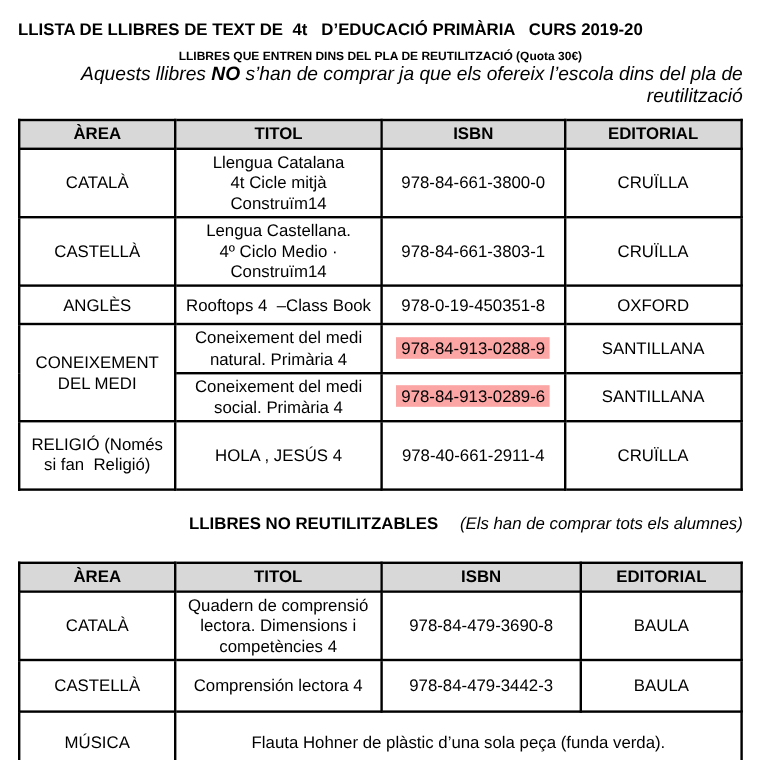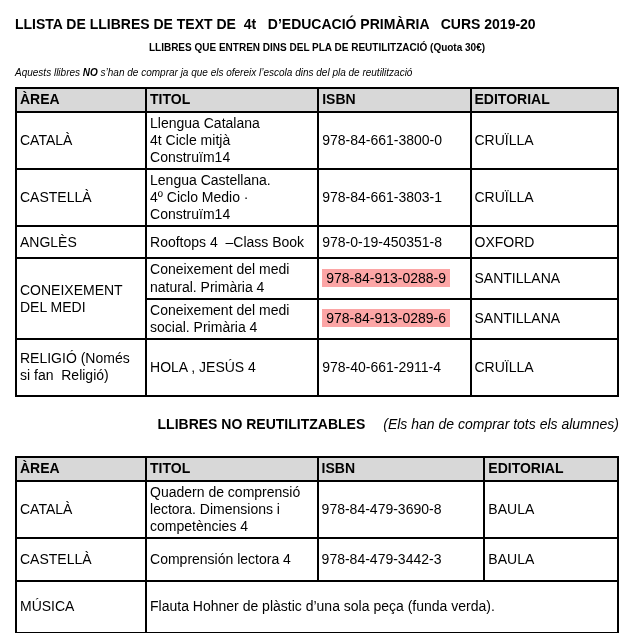--- a/index.html
+++ b/index.html
@@ -25,37 +25,37 @@
     margin-top: 3px;
   }
   .title-line2 {
     text-align: center;
     font-weight: bold;
     font-size: 10px;
     white-space: pre-wrap;
     margin-top: 10px;
   }
   .note-line {
-    text-align: left;
+    text-align: right;
     font-style: italic;
-    font-size: 10px;
+    font-size: 16px;
     white-space: pre-wrap;
-    margin-top: 14px;
+    margin-top: 1px;
     margin-bottom: 9px;
   }
   .note-line b { font-weight: bold; }
   table.doc-table {
     border-collapse: collapse;
     width: 100%;
     table-layout: fixed;
     border: 2px solid #000;
   }
   .doc-table th, .doc-table td {
     border: 2px solid #000;
-    text-align: left;
+    text-align: center;
     vertical-align: middle;
     font-size: 14px;
     line-height: 1.22;
     padding: 2px 3px;
     white-space: pre-wrap;
     overflow: hidden;
   }
   .doc-table thead th {
     background: #d8d8d8;
     font-weight: bold;

